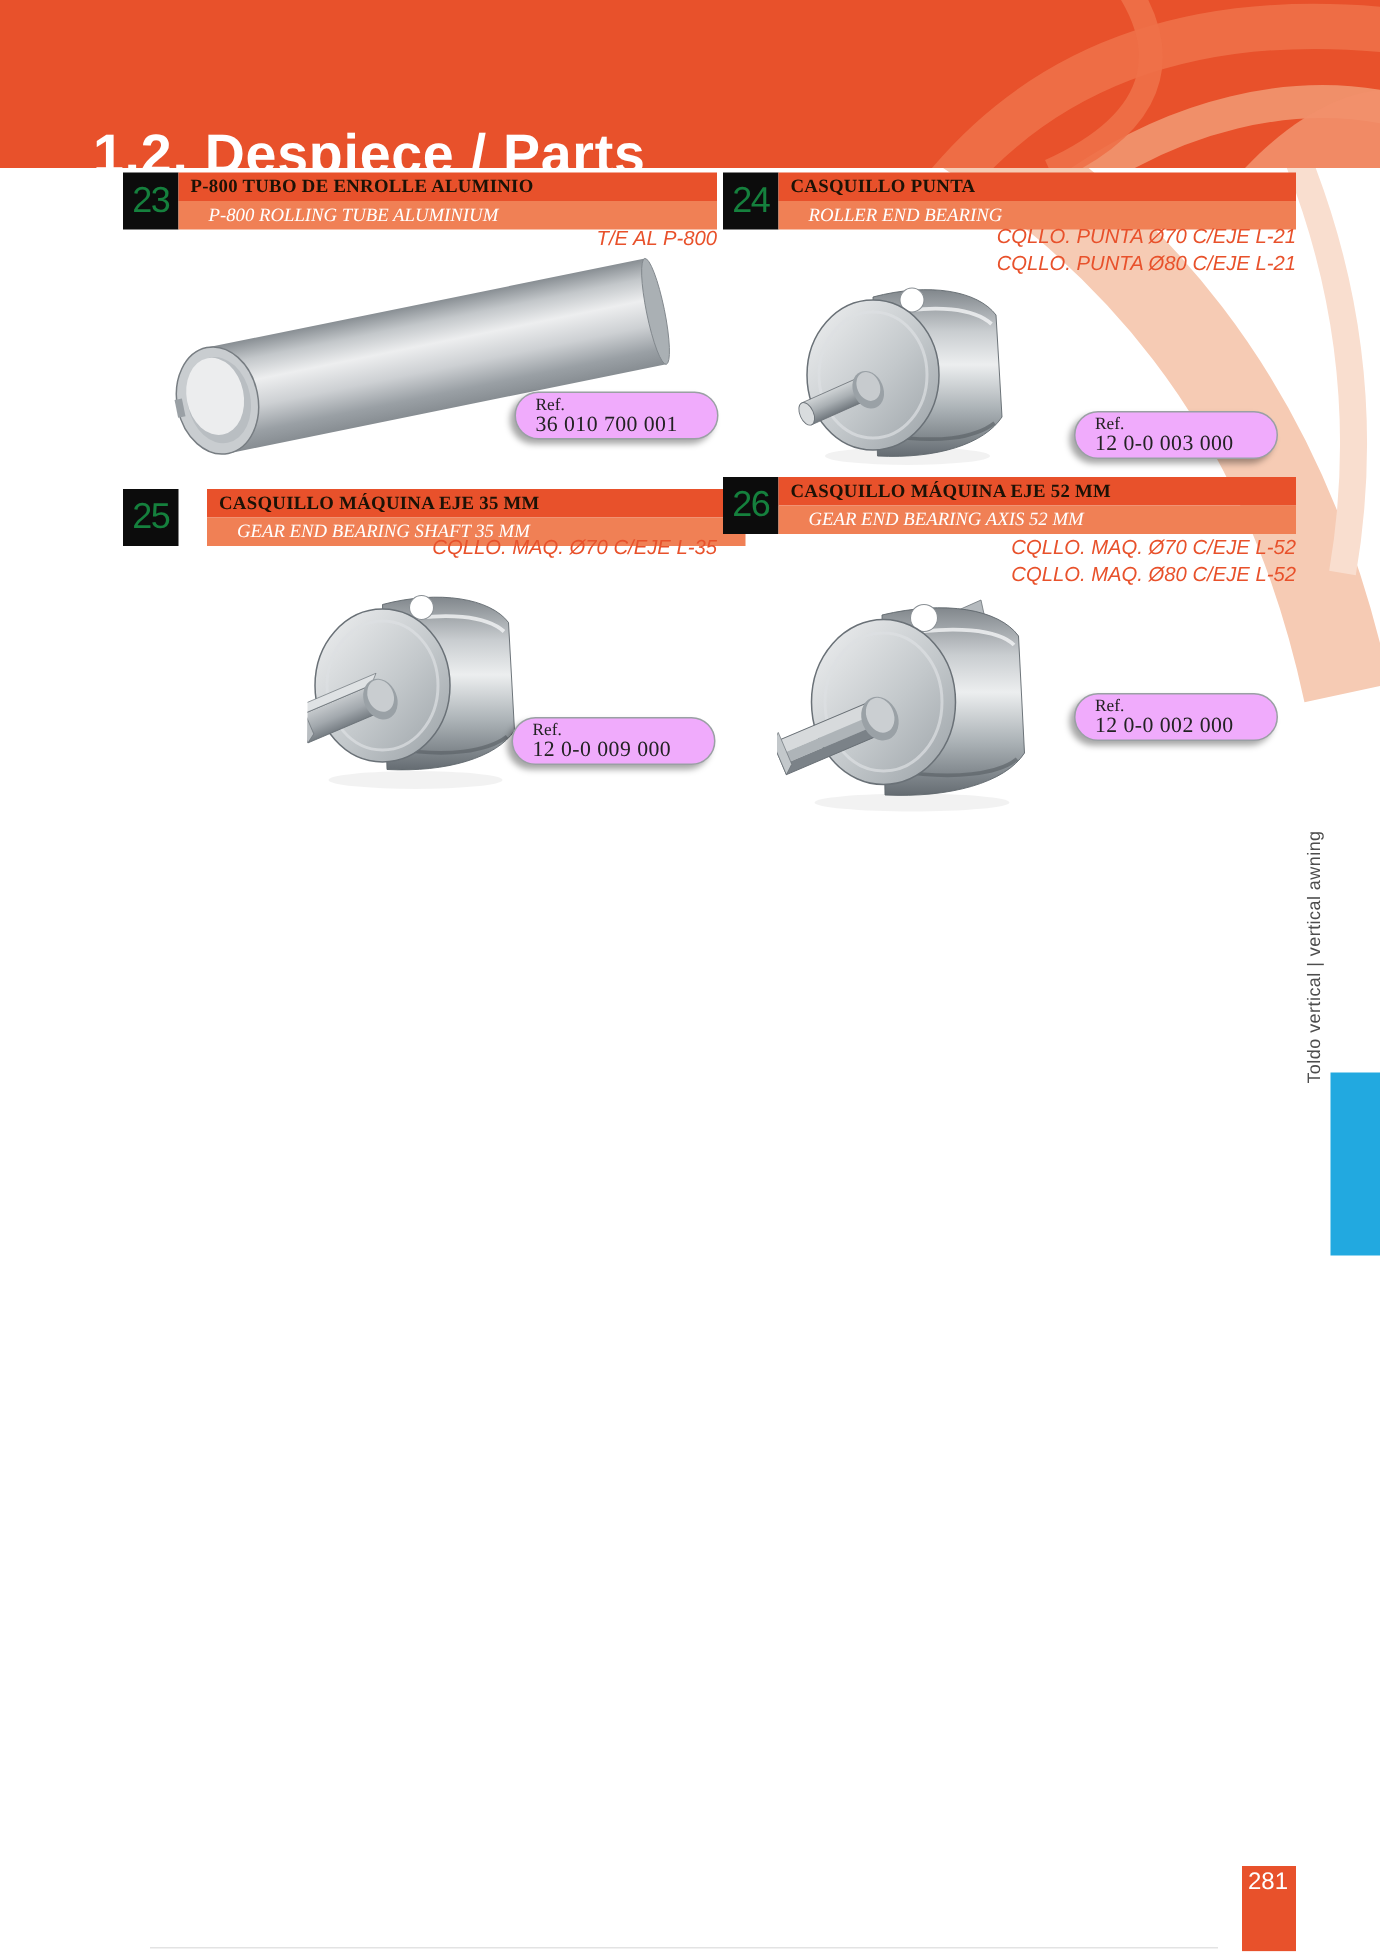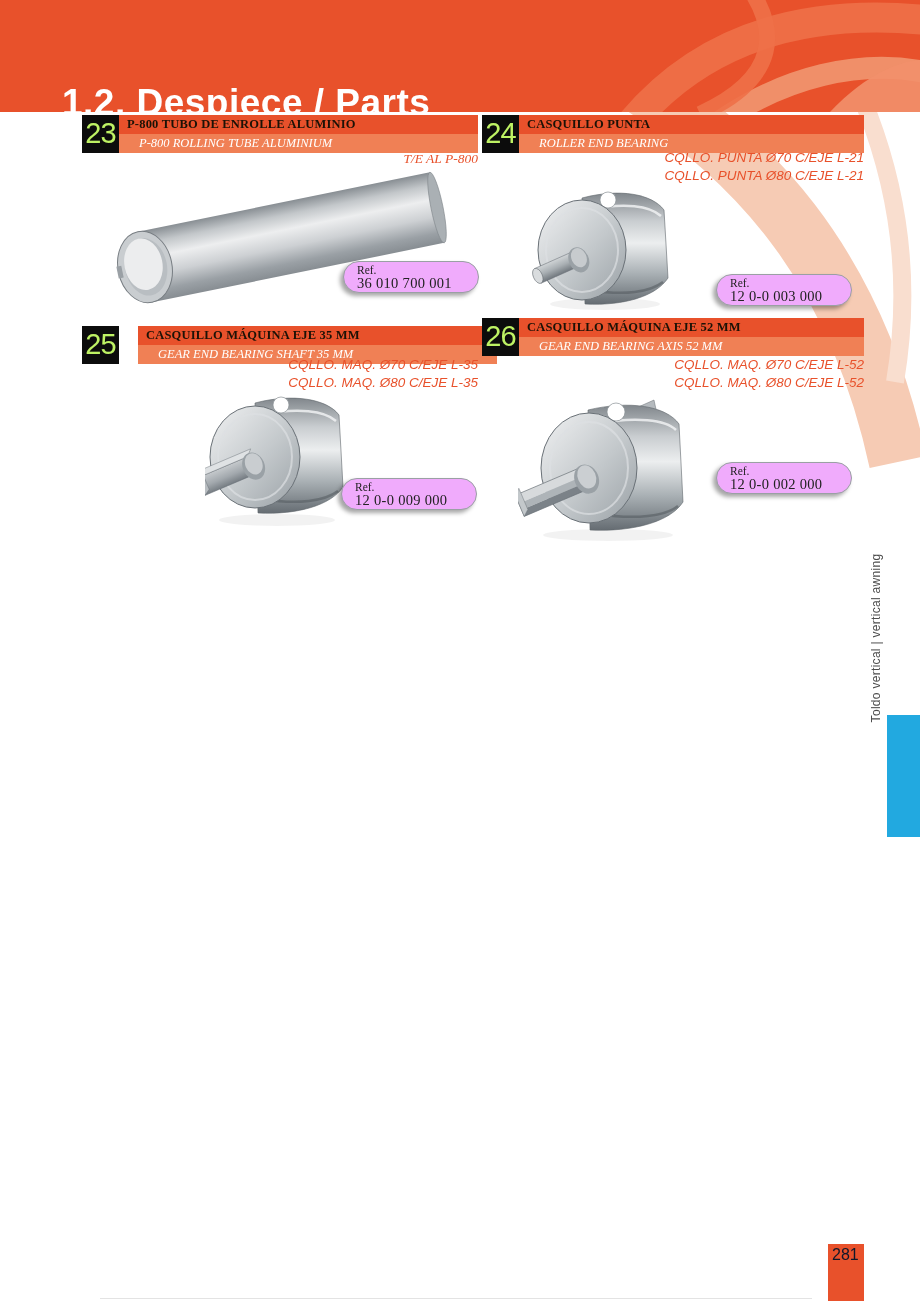--- a/index.html
+++ b/index.html
@@ -9,39 +9,39 @@
     -webkit-font-smoothing:antialiased;
   }
   
   .band{position:absolute;left:0;top:0;width:920px;height:112px;background:var(--orange);z-index:2;}
   .band-deco{position:absolute;left:0;top:0;}
   .page-title{position:absolute;left:62px;top:58px;font-size:37px;line-height:40px;color:#fff;letter-spacing:.5px;white-space:nowrap;}
   
   .swoosh{position:absolute;left:600px;top:112px;z-index:0;}
   
   .item-head{position:absolute;display:flex;z-index:3;}
-  .num{width:37px;height:38px;background:#0c0c0c;color:#bef264;font-size:29px;line-height:37px;text-align:center;letter-spacing:-1px;flex:none;}
+  .num{width:37px;height:38px;background:#0c0c0c;color:#15803d;font-size:24px;line-height:37px;text-align:center;letter-spacing:-1px;flex:none;}
   .names{display:flex;flex-direction:column;font-family:Liberation Serif, serif;}
   .name-es{height:19px;background:var(--orange);color:#1c1206;font-size:12.5px;font-weight:700;line-height:19px;padding-left:8px;letter-spacing:.2px;white-space:nowrap;}
   .name-en{height:19px;background:var(--orange_light);color:#fff;font-style:italic;font-size:12.5px;line-height:19px;padding-left:20px;white-space:nowrap;}
   
   .variants{position:absolute;text-align:right;color:var(--orange);font-style:italic;font-size:13.5px;line-height:18px;z-index:3;}
   
   .ref-pill{position:absolute;width:136px;height:32px;background:#f0abfc;border:1.5px solid #9aa0a4;border-radius:17px;
     box-shadow:-3px 3px 4px rgba(0,0,0,.35);padding:2px 0 0 13px;box-sizing:border-box;z-index:4;font-family:Liberation Serif, serif;}
   .ref-label{font-size:11.5px;line-height:12px;color:#222;}
   .ref-code{font-size:14.5px;line-height:15px;color:#222;letter-spacing:.3px;white-space:nowrap;}
   
   .part{position:absolute;z-index:3;}
   
   .sidebar-label{position:absolute;left:876px;top:638px;transform:translate(-50%,-50%) rotate(-90deg);
     white-space:nowrap;font-size:12px;color:#4d4d4d;letter-spacing:.3px;z-index:3;}
   .blue-tab{position:absolute;left:887px;top:715px;width:33px;height:122px;background:var(--blue_tab);z-index:3;}
   .page-num-box{position:absolute;left:828px;top:1244px;width:36px;height:57px;background:var(--orange);
-    color:#0f172a;font-size:16px;padding:2px 0 0 4px;box-sizing:border-box;z-index:3;}
+    color:#ffffff;font-size:16px;padding:2px 0 0 4px;box-sizing:border-box;z-index:3;}
   .scan-line{position:absolute;left:100px;top:1298px;width:712px;height:1px;background:#e3e3e3;z-index:1;}
 </style>
 </head>
 <body>
 
 <div class="page">
 
   <svg class="swoosh" width="320" height="360" viewBox="0 0 320 360">
     <path d="M 20 -40 C 150 40 255 150 298 350" stroke="#F6CBB4" stroke-width="58" fill="none"></path>
     <path d="M 255 -30 C 300 70 312 170 295 270" stroke="#F9DECF" stroke-width="18" fill="none"></path>
@@ -57,21 +57,21 @@
     <h1 class="page-title">1.2. Despiece / Parts</h1>
   </header>
 
   <div class="item-head" style="left:82px;top:115px;">
     <div class="num">23</div>
     <div class="names" style="width:359px;">
       <div class="name-es">P-800 TUBO DE ENROLLE ALUMINIO</div>
       <div class="name-en">P-800 ROLLING TUBE ALUMINIUM</div>
     </div>
   </div>
-  <div class="variants" style="left:178px;top:150px;width:300px;font-family:Liberation Serif, serif;">
+  <div class="variants" style="left:178px;top:150px;width:300px;">
     <div>T/E AL P-800</div>
   </div>
 
   <svg class="part" style="left:103px;top:163px;" width="365" height="148" viewBox="0 0 365 148">
     <defs>
       <linearGradient id="tubeg" x1="0" y1="0" x2="0" y2="1">
         <stop offset="0" stop-color="#888e93"></stop>
           <stop offset=".18" stop-color="#c3c7ca"></stop>
         <stop offset=".38" stop-color="#edeeef"></stop>
           <stop offset=".62" stop-color="#cdd0d3"></stop>
@@ -148,21 +148,20 @@
 
   <div class="item-head" style="left:82px;top:326px;border-radius:14px;">
     <div class="num">25</div>
     <div class="names" style="width:359px;margin-left:19px;">
       <div class="name-es">CASQUILLO MÁQUINA EJE 35 MM</div>
       <div class="name-en">GEAR END BEARING SHAFT 35 MM</div>
     </div>
   </div>
   <div class="variants" style="left:178px;top:356px;width:300px;">
     <div>CQLLO. MAQ. Ø70 C/EJE L-35</div>
-    <div>CQLLO. MAQ. Ø80 C/EJE L-35</div>
   </div>
 
   <svg class="part" style="left:205px;top:393px;" width="145" height="135" viewBox="0 0 145 135">
     <defs>
       <linearGradient id="b25body" x1="0" y1="0" x2="0" y2="1">
         <stop offset="0" stop-color="#81878c"></stop>
           <stop offset=".25" stop-color="#c9cdd0"></stop>
         <stop offset=".45" stop-color="#eceeef"></stop>
           <stop offset=".72" stop-color="#aab1b5"></stop>
         <stop offset="1" stop-color="#656c72"></stop>

